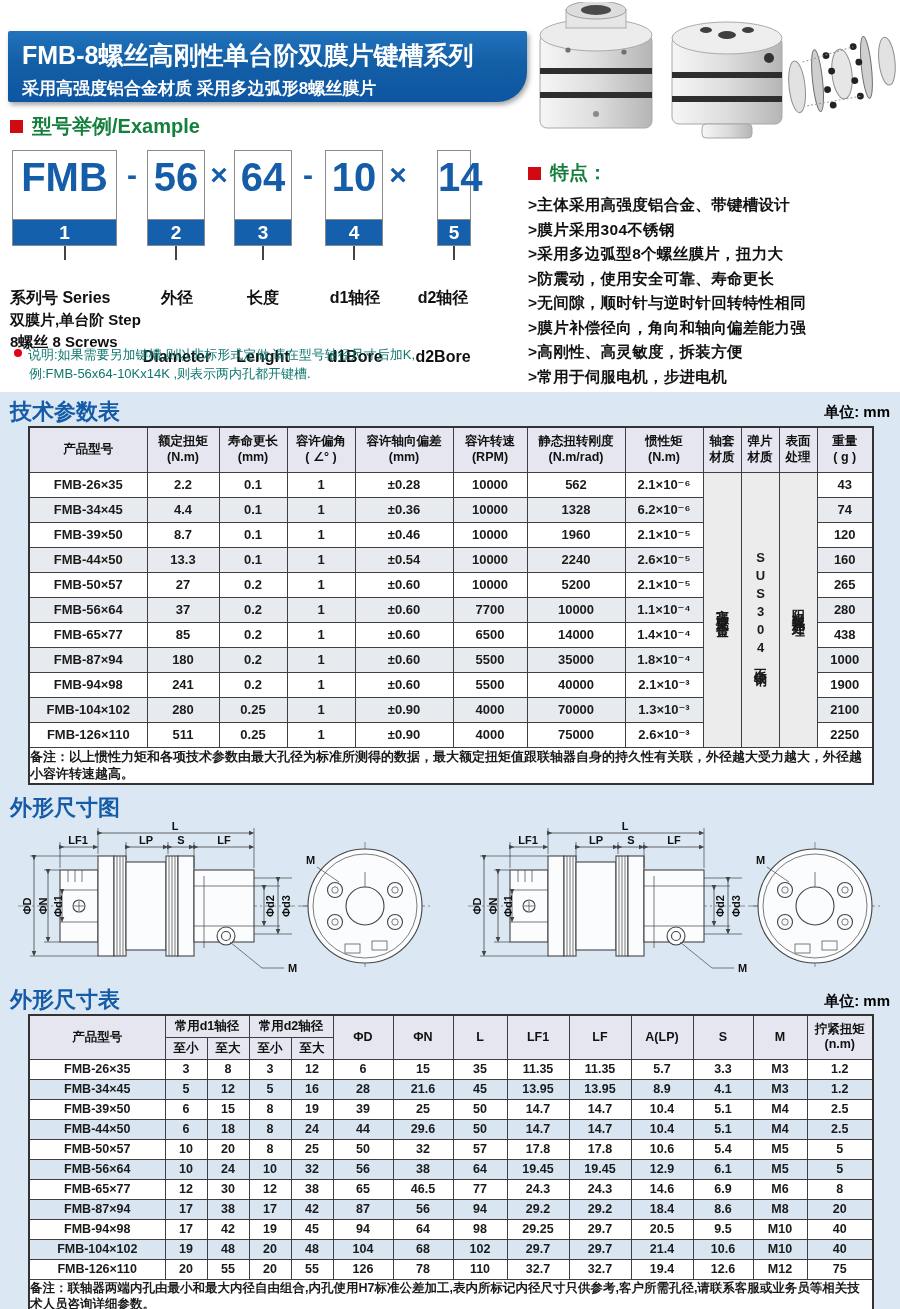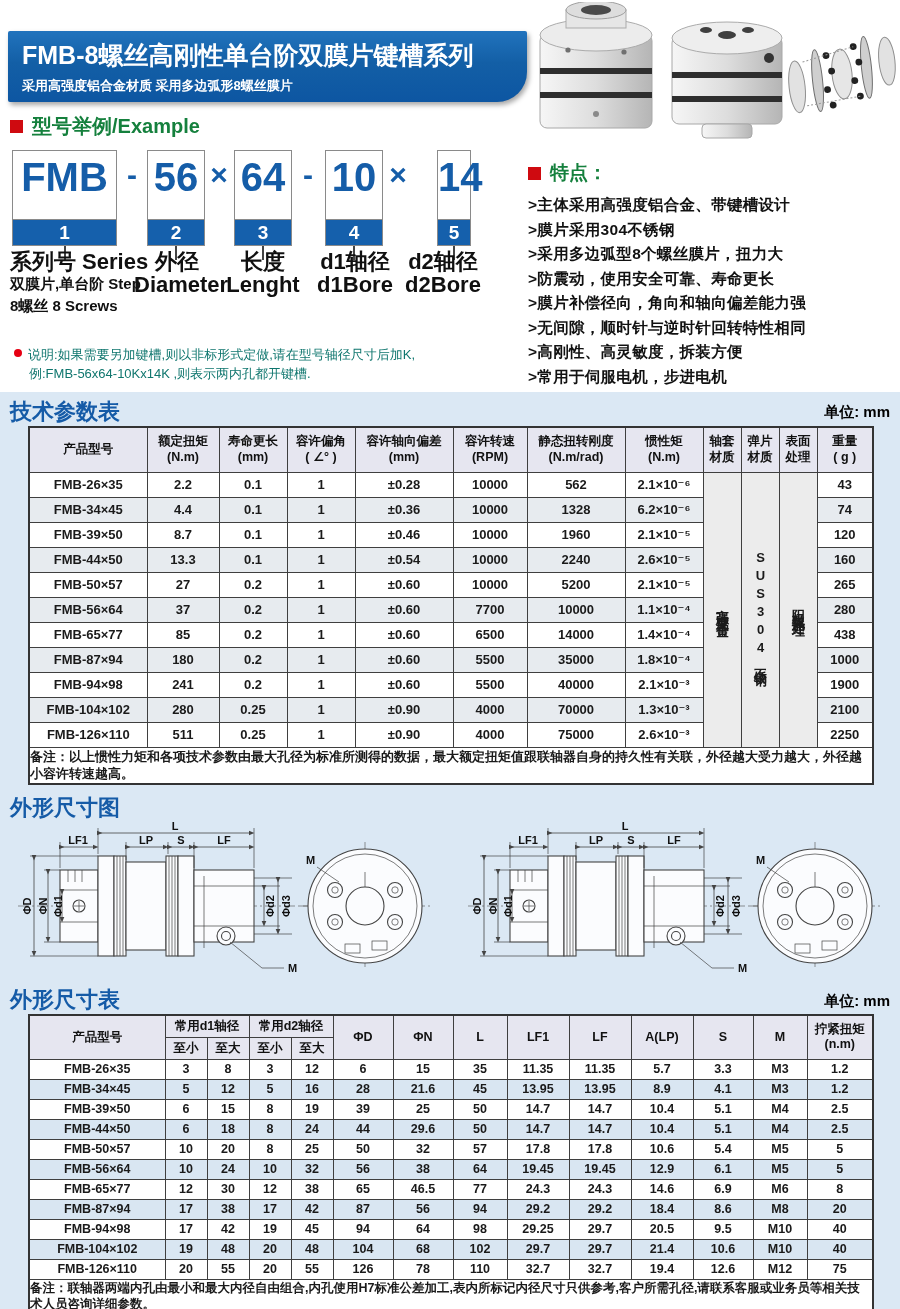--- a/index.html
+++ b/index.html
@@ -14,21 +14,21 @@
   
   #header-bar {
     position: absolute; left: 8px; top: 31px; width: 519px; height: 71px;
     background: linear-gradient(180deg, #2173bd 0%, #135fa6 45%, #0d56a2 100%);
     background-color: #1160ab;
     border-radius: 2px 2px 30px 2px;
     box-shadow: 2px 3px 5px rgba(0,0,0,.35);
     padding: 8px 10px 0 14px; color: #fff;
   }
   #header-title { font-size: 25px; font-weight: bold; white-space: nowrap; letter-spacing: 0px; }
-  #header-sub { font-size: 13px; font-weight: bold; margin-top: 5px; }
+  #header-sub { font-size: 17px; font-weight: bold; margin-top: 5px; }
 
   
   .heading-row { position: absolute; display: flex; align-items: center; }
   .sq { width: 13px; height: 13px; background: #cf0a10; margin-right: 9px; flex: 0 0 auto; }
   .heading-text { font-size: 20px; font-weight: bold; color: #15803d; }
   .sec-title { position: absolute; font-size: 22px; font-weight: bold; color: #155ba7; }
   .unit { position: absolute; right: 10px; font-size: 15px; font-weight: bold; color: #000; }
 
   
   #model-area { position: absolute; left: 0; top: 150px; width: 525px; height: 195px; }
@@ -38,21 +38,21 @@
     font-weight: bold; font-size: 40px; height: 70px; line-height: 52px;
   }
   .seg-blue {
     border: 1px solid #8a8a8a; border-top: none; background: #1560ac; color: #fff;
     font-weight: bold; font-size: 19px; height: 26px; line-height: 25px;
   }
   .seg-tick { width: 2px; height: 14px; background: #444; margin: 0 auto; }
   .sep { position: absolute; top: 8px; width: 26px; text-align: center;
          color: #155da8; font-weight: bold; font-size: 30px; }
   .mlabel { position: absolute; top: 100px; text-align: center; font-weight: bold; color: #101010; }
-  .mlabel .l1 { font-size: 22px; line-height: 23px; }
+  .mlabel .l1 { font-size: 16px; line-height: 23px; margin-top: 36px; }
   .mlabel .l2 { font-size: 15px; line-height: 22px; }
   .mlabel.left-align { text-align: left; }
 
   #model-note { position: absolute; left: 14px; top: 346px; width: 505px;
     color: #0f766e; font-size: 13px; font-weight: normal; line-height: 1.45; }
   .dot { display: inline-block; width: 8px; height: 8px; border-radius: 50%;
     background: #e60013; margin-right: 6px; vertical-align: 2px; }
   .note-indent { padding-left: 15px; }
 
   
@@ -229,22 +229,22 @@
 <div id="features">
   <div class="heading-row">
     <span class="sq"></span>
     <span class="heading-text">特点：</span>
   </div>
   <div id="feature-list">
       <div class="feat">&gt;主体采用高强度铝合金、带键槽设计</div>
       <div class="feat">&gt;膜片采用304不锈钢</div>
       <div class="feat">&gt;采用多边弧型8个螺丝膜片，扭力大</div>
       <div class="feat">&gt;防震动，使用安全可靠、寿命更长</div>
+      <div class="feat">&gt;无间隙，顺时针与逆时针回转特性相同</div>
       <div class="feat">&gt;膜片补偿径向，角向和轴向偏差能力强</div>
-      <div class="feat">&gt;无间隙，顺时针与逆时针回转特性相同</div>
       <div class="feat">&gt;高刚性、高灵敏度，拆装方便</div>
       <div class="feat">&gt;常用于伺服电机，步进电机</div>
     </div>
 </div>
 
 <div id="blue-panel"></div>
 
 <div class="sec-title" style="left:10px; top:397px;">技术参数表</div>
 <div class="unit" style="top:403px;">单位: mm</div>
 <table id="tech-table">

